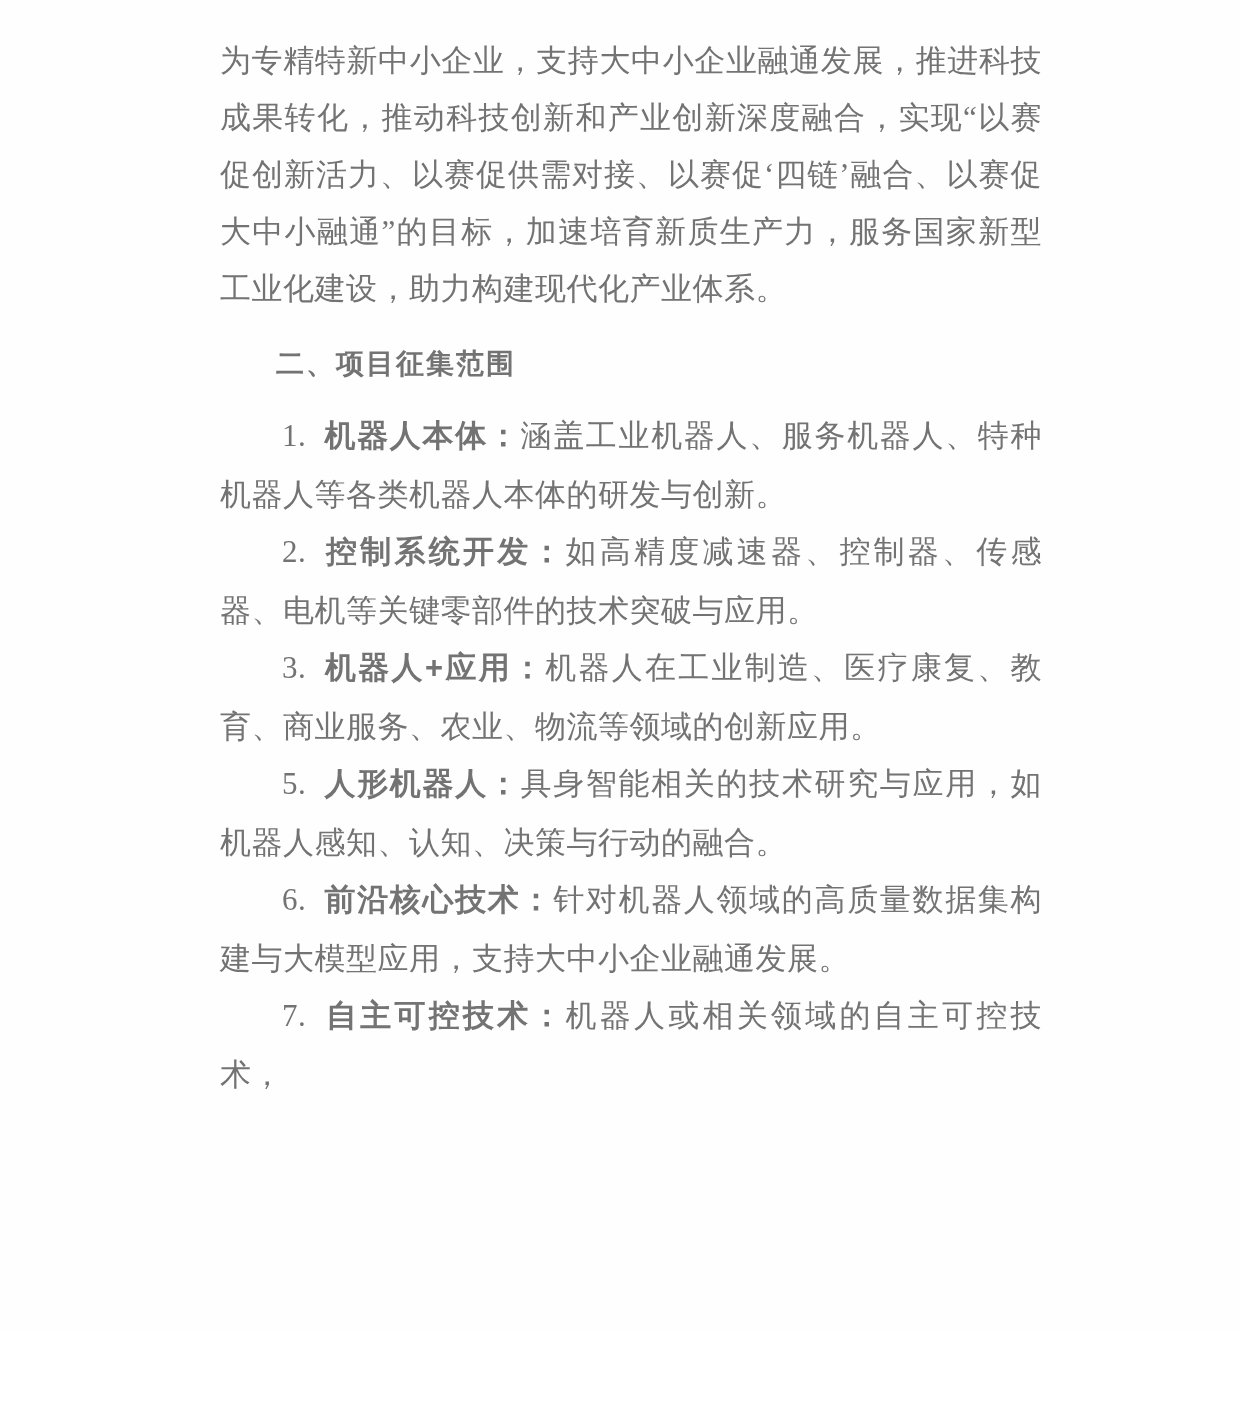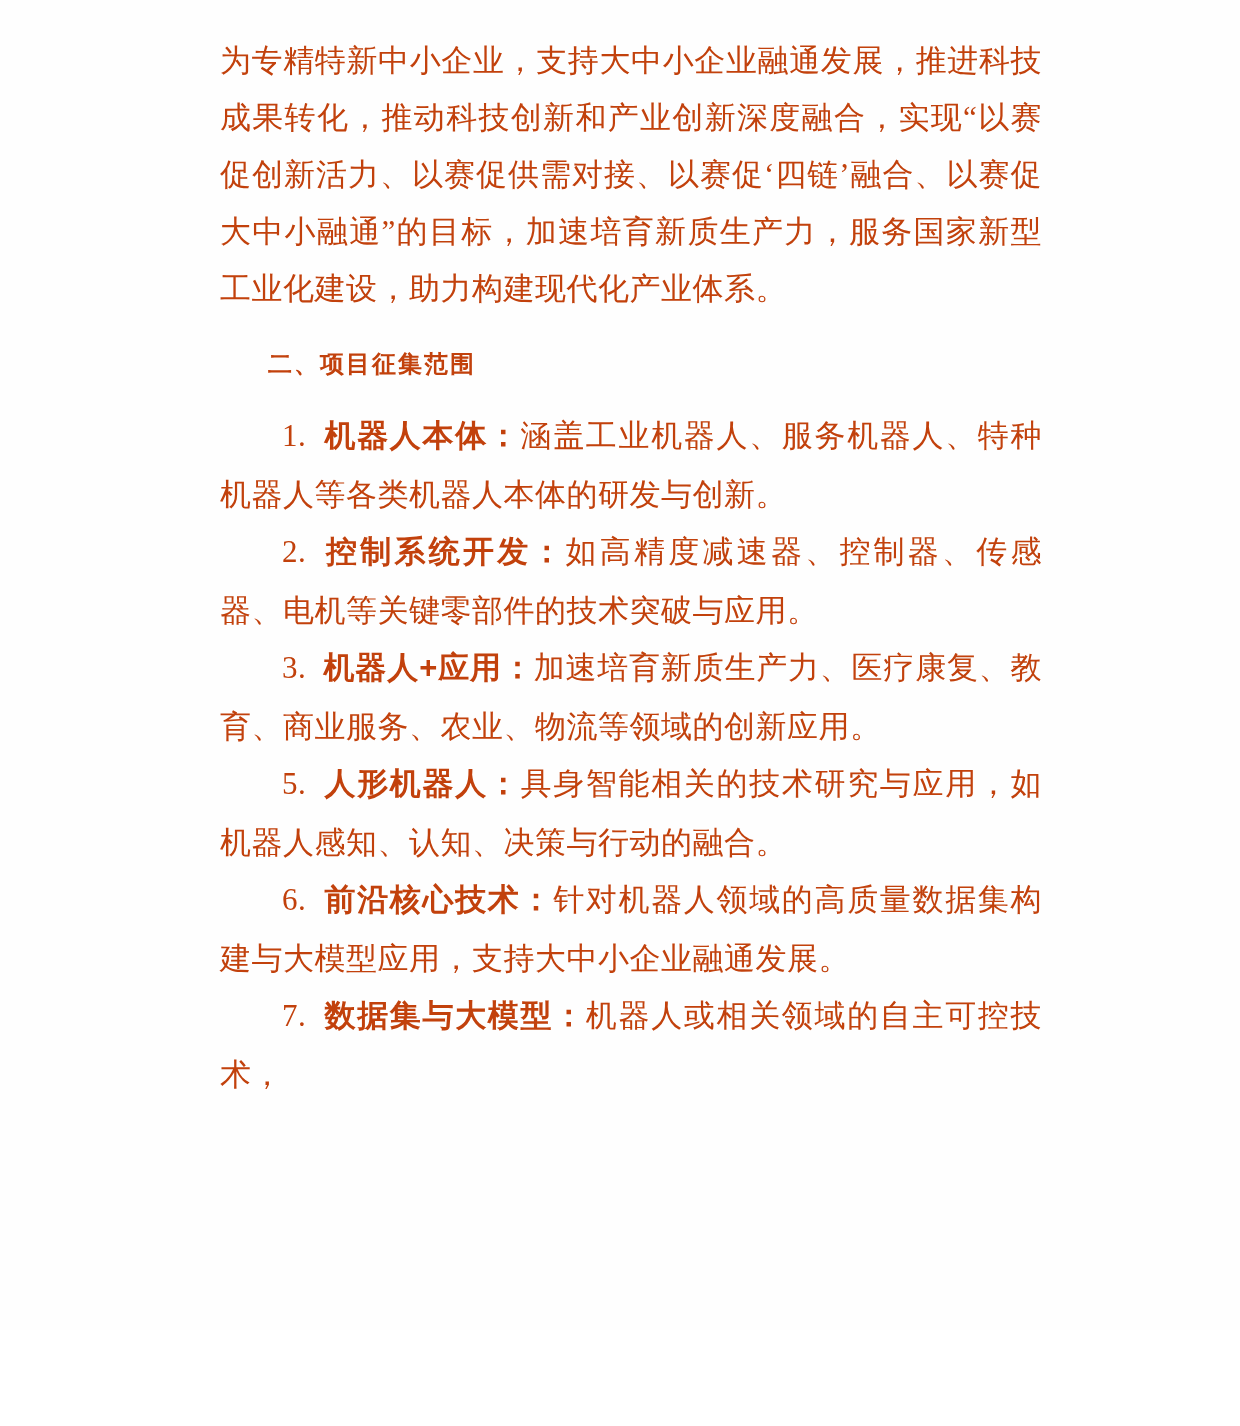--- a/index.html
+++ b/index.html
@@ -6,21 +6,21 @@
     margin: 0;
     padding: 0;
     background: #ffffff;
   }
   .page {
     position: relative;
     width: 1240px;
     height: 1330px;
     background: #fefefe;
     overflow: hidden;
-    color: #c2410c;
+    color: #737373;
     font-family: "Liberation Serif", "DejaVu Serif", serif;
   }
   .textblock {
     position: absolute;
     left: 220px;
     top: 32px;
     width: 822px;
   }
   .para {
     margin: 0;
@@ -31,21 +31,21 @@
     letter-spacing: 0.5px;
   }
   .para.indent {
     text-indent: 2em;
   }
   .para.no-indent {
     text-indent: 0;
   }
   .heading {
     margin: 18px 0 15px 0;
-    font-size: 24px;
+    font-size: 28px;
     line-height: 57px;
     font-weight: 700;
     text-indent: 2em;
     font-family: "Liberation Sans", "DejaVu Sans", sans-serif;
     letter-spacing: 2px;
   }
   .item-number {
     margin-right: 0.55em;
   }
   .item-label {
@@ -61,23 +61,23 @@
 
     <p class="para no-indent">为专精特新中小企业，支持大中小企业融通发展，推进科技成果转化，推动科技创新和产业创新深度融合，实现“以赛促创新活力、以赛促供需对接、以赛促‘四链’融合、以赛促大中小融通”的目标，加速培育新质生产力，服务国家新型工业化建设，助力构建现代化产业体系。</p>
 
     <h2 class="heading">二、项目征集范围</h2>
 
 
     <p class="para indent"><span class="item-number">1.</span><span class="item-label">机器人本体：</span><span>涵盖工业机器人、服务机器人、特种机器人等各类机器人本体的研发与创新。</span></p>
 
     <p class="para indent"><span class="item-number">2.</span><span class="item-label">控制系统开发：</span><span>如高精度减速器、控制器、传感器、电机等关键零部件的技术突破与应用。</span></p>
 
-    <p class="para indent"><span class="item-number">3.</span><span class="item-label">机器人+应用：</span><span>加速培育新质生产力、医疗康复、教育、商业服务、农业、物流等领域的创新应用。</span></p>
+    <p class="para indent"><span class="item-number">3.</span><span class="item-label">机器人+应用：</span><span>机器人在工业制造、医疗康复、教育、商业服务、农业、物流等领域的创新应用。</span></p>
 
 
     <p class="para indent"><span class="item-number">5.</span><span class="item-label">人形机器人：</span><span>具身智能相关的技术研究与应用，如机器人感知、认知、决策与行动的融合。</span></p>
 
     <p class="para indent"><span class="item-number">6.</span><span class="item-label">前沿核心技术：</span><span>针对机器人领域的高质量数据集构建与大模型应用，支持大中小企业融通发展。</span></p>
 
-    <p class="para indent"><span class="item-number">7.</span><span class="item-label">数据集与大模型：</span><span>机器人或相关领域的自主可控技术，</span></p>
+    <p class="para indent"><span class="item-number">7.</span><span class="item-label">自主可控技术：</span><span>机器人或相关领域的自主可控技术，</span></p>
 
   </div>
 </div>
 
 </body></html>

